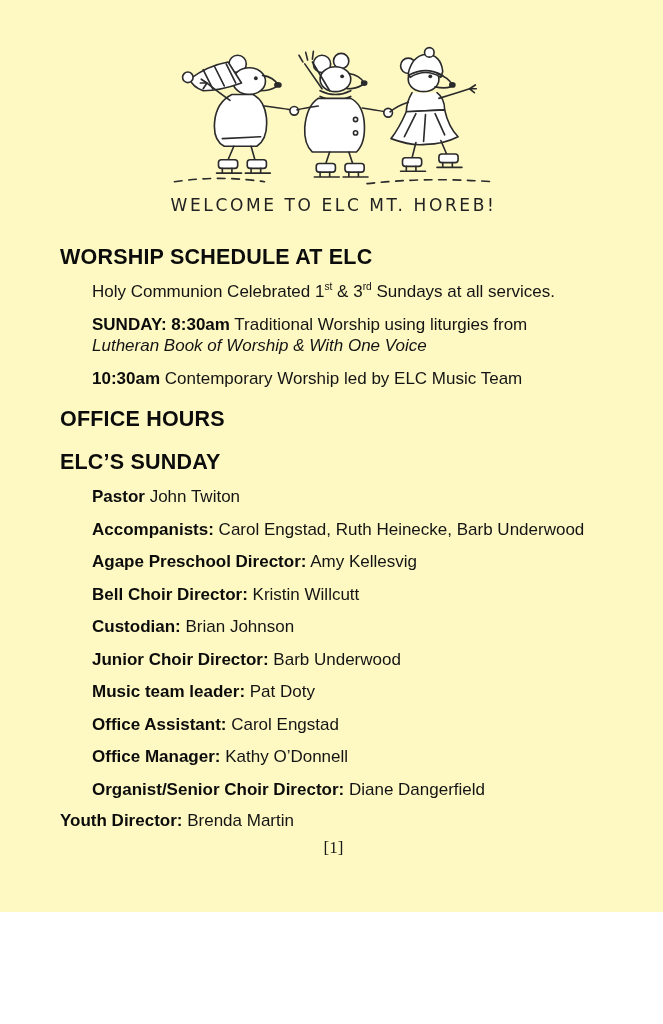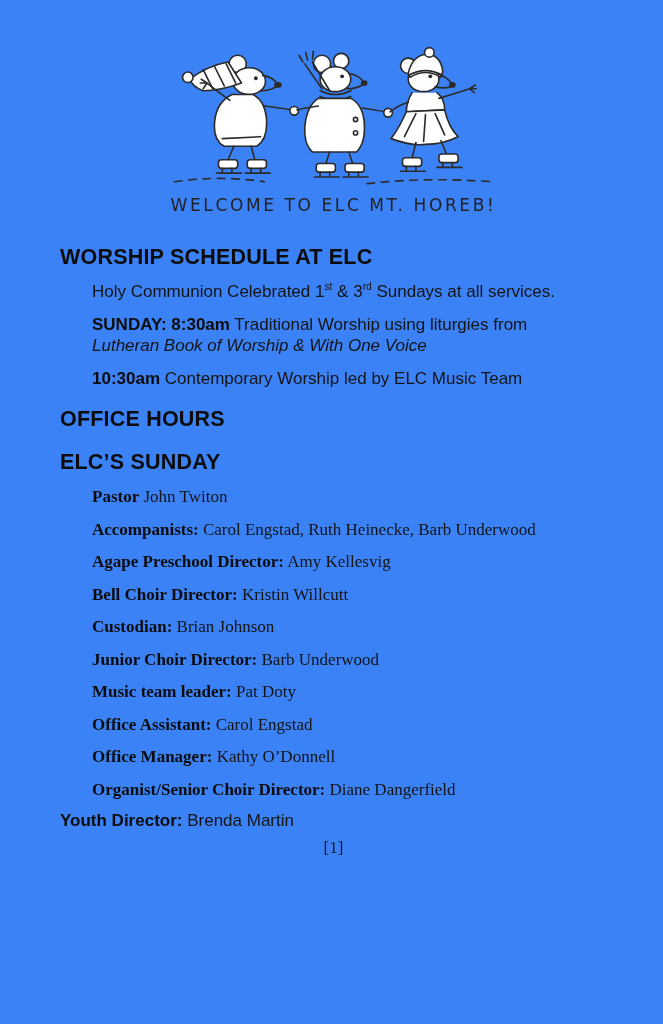--- a/index.html
+++ b/index.html
@@ -1,21 +1,21 @@
 <!DOCTYPE html>
 <html><head>
 <meta charset="utf-8">
 <style>
   * { box-sizing: border-box; }
   html, body { margin: 0; padding: 0; background: #ffffff; }
   .page {
     position: relative;
     width: 663px;
-    height: 1024px;
-    background: #3b82f6;
+    height: 912px;
+    background: #fef9c3;
     color: #141414;
     font-family: "Liberation Sans", sans-serif;
     padding: 46px 56px 0 60px;
     overflow: hidden;
   }
   figure.illustration { margin: 0; text-align: center; }
   figure.illustration svg { display: block; margin: 0 auto; }
   .caption {
     margin-top: 4px;
     font-family: "DejaVu Sans", sans-serif;
@@ -30,21 +30,21 @@
     color: #0c0c0c;
     margin: 18px 0 0 0;
     letter-spacing: 0.2px;
   }
   .section-heading.first { margin-top: 30px; }
   .line {
     font-size: 17px;
     line-height: 21.5px;
     margin: 11px 0 0 32px;
   }
-  .staff-line { margin: 11px 0 0 32px; font-family: Liberation Serif, serif; }
+  .staff-line { margin: 11px 0 0 32px; }
   .youth-line { margin: 10px 0 0 0; }
   .line b { font-weight: bold; color: #0c0c0c; }
   .line i { font-style: italic; }
   sup.ord { font-size: 0.6em; vertical-align: super; line-height: 0; text-align: center; }
   .page-number {
     text-align: center;
     font-family: "Liberation Serif", serif;
     font-size: 17px;
     color: #1a1a1a;
     margin-top: 6px;

